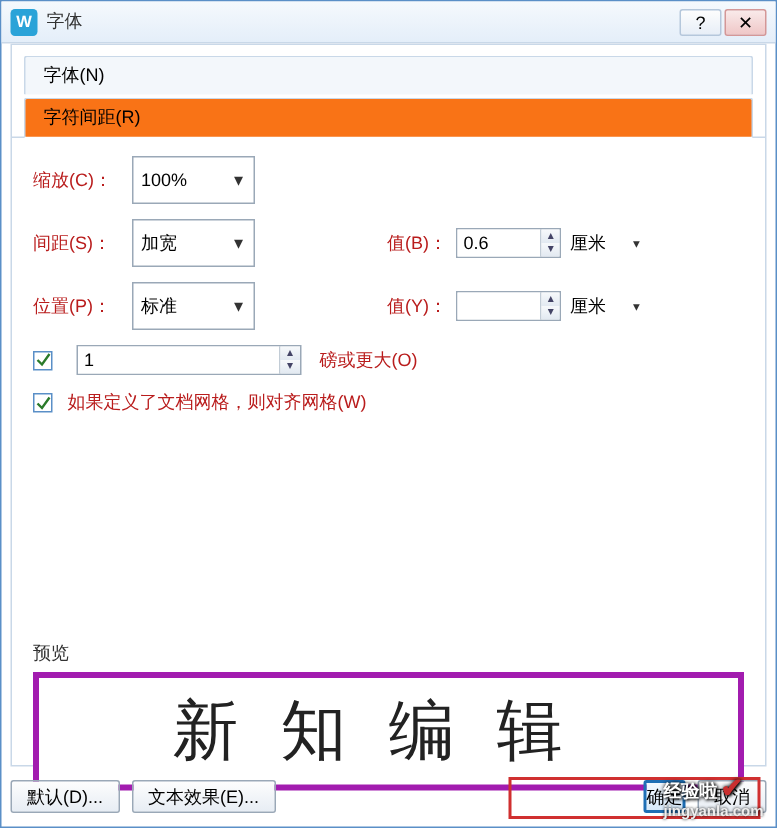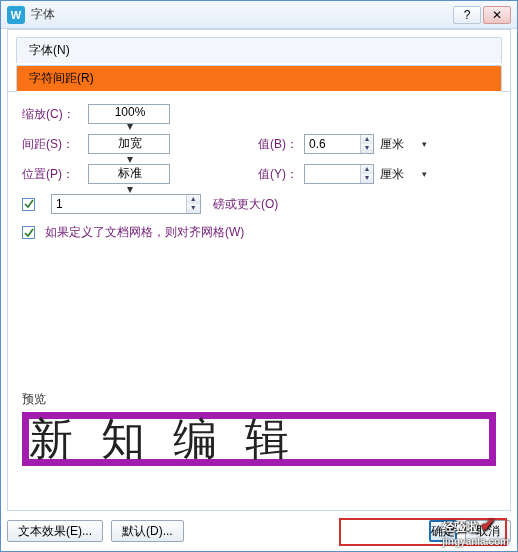--- a/index.html
+++ b/index.html
@@ -10,32 +10,32 @@
 .titlebar .title { color: #333; text-align: center; }
 .titlebar .winbtns { margin-left: auto; display: flex; gap: 2px; }
 .winbtn { width: 28px; height: 18px; border: 1px solid #b5c7db; background: linear-gradient(#fdfdfd,#e7eef7); border-radius: 2px; display: flex; align-items: center; justify-content: center; cursor: default; }
 .winbtn.close { border-color: #d49797; background: linear-gradient(#f9eaea,#efc7c7); }
 .content { position: absolute; top: 28px; left: 6px; right: 6px; bottom: 40px; border: 1px solid #c9d8e8; background: #fff; }
 .tabs { display: flex; padding: 6px 8px 0 8px; gap: 2px; border-bottom: 1px solid #c9d8e8; flex-direction: column; }
 .tab { padding: 4px 12px; border: 1px solid #c9d8e8; border-bottom: none; background: #f3f7fb; border-radius: 2px 2px 0 0; cursor: default; position: relative; top: 1px; }
 .tab.active { background: #f97316; border-bottom: 1px solid #fff; }
 .body { padding: 12px 14px; }
 .row { display: flex; align-items: center; margin-bottom: 10px; gap: 6px; }
-.label { color: #701a75; }
-.combo { height: 20px; border: 1px solid #9aa8b7; background: #fff; display: flex; align-items: center; padding: 0 3px 0 5px; cursor: default; flex-direction: column; }
+.label { color: #b91c1c; }
+.combo { height: 32px; border: 1px solid #9aa8b7; background: #fff; display: flex; align-items: center; padding: 0 3px 0 5px; cursor: default; }
 .combo .val { flex: 1; }
 .combo .arrow { width: 14px; text-align: center; color: #333; }
 .spinner { height: 20px; border: 1px solid #9aa8b7; background: #fff; display: flex; align-items: center; }
 .spinner input { border: none; outline: none; width: 100%; height: 100%; padding: 0 4px; font-size: 12px; }
 .spinner .spin { width: 16px; display: flex; flex-direction: column; border-left: 1px solid #c2ccd6; }
 .spinner .spin div { height: 9px; background: linear-gradient(#f7f9fb,#e2e9f1); text-align: center; line-height: 7px; font-size: 8px; color: #4a6; color:#446; cursor: default; }
 .checkbox { width: 13px; height: 13px; border: 1px solid #5a8fc7; background: #fff; display: inline-flex; align-items: center; justify-content: center; margin-right: 4px; cursor: default; }
 .checkbox svg { width: 10px; height: 10px; }
 .fieldset-label { margin-top: 150px; color: #333; }
-.preview-box { border: 7px solid #a21caf; height: 54px; margin-top: 4px; display: flex; align-items: center; background: #fff; }
+.preview-box { border: 4px solid #a21caf; height: 79px; margin-top: 4px; display: flex; align-items: center; justify-content: center; background: #fff; }
 .preview-text { font-family: "SimSun", serif; font-size: 44px; letter-spacing: 28px; color: #222; font-weight: 300; }
 .footer { position: absolute; left: 6px; right: 6px; bottom: 6px; height: 28px; display: flex; align-items: center; gap: 8px; }
 .btn { height: 22px; border: 1px solid #9aa8b7; background: linear-gradient(#fdfdfd,#e7edf4); padding: 0 10px; border-radius: 2px; display: flex; align-items: center; cursor: default; }
 .btn.primary { border: 2px solid #1f6fb5; background: linear-gradient(#f3f9ff,#d7e9f9); padding: 0 0; }
 .highlight-rect { position: absolute; border: 2px solid #d03030; pointer-events: none; }
 .watermark { position: absolute; right: 8px; bottom: 4px; color: #fff; text-shadow: 0 0 3px #000, 1px 1px 2px #000; font-size: 13px; font-weight: bold; }
 .watermark .check { color: #c92f2f; font-size: 18px; margin-left: 2px; }
 .watermark .sub { display:block; font-size: 10px; text-shadow: 0 0 2px #000; color:#eee; }
 .unit-combo { display: flex; align-items: center; gap: 18px; cursor: default; }
 .unit-combo .arrow { font-size: 9px; color: #333; }
@@ -144,24 +144,24 @@
       <div class="fieldset-label">预览</div>
       <div class="preview-box">
         <span class="preview-text">新知编辑</span>
       </div>
 
     </div>
   </div>
 
   <div class="footer">
     <div class="btn">
-        <span>文本效果(E)...</span>
+        <span>默认(D)...</span>
       </div>
     <div class="btn">
-        <span>默认(D)...</span>
+        <span>文本效果(E)...</span>
       </div>
     <div style="flex:1"></div>
     <div class="btn primary">
         <span>确定</span>
       </div>
     <div class="btn">
         <span>取消</span>
       </div>
   </div>
 

